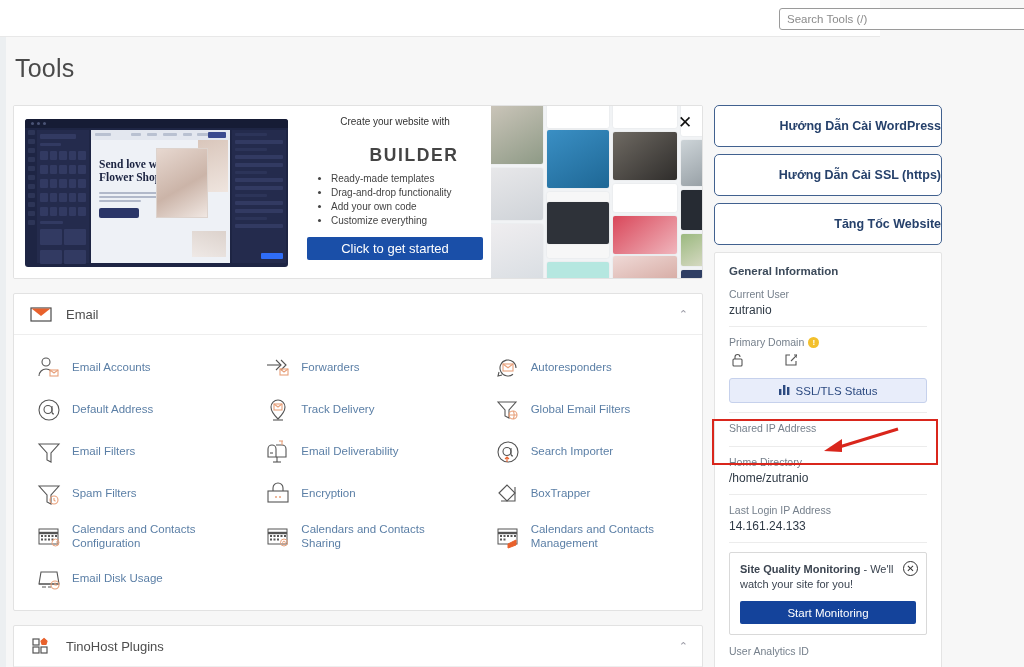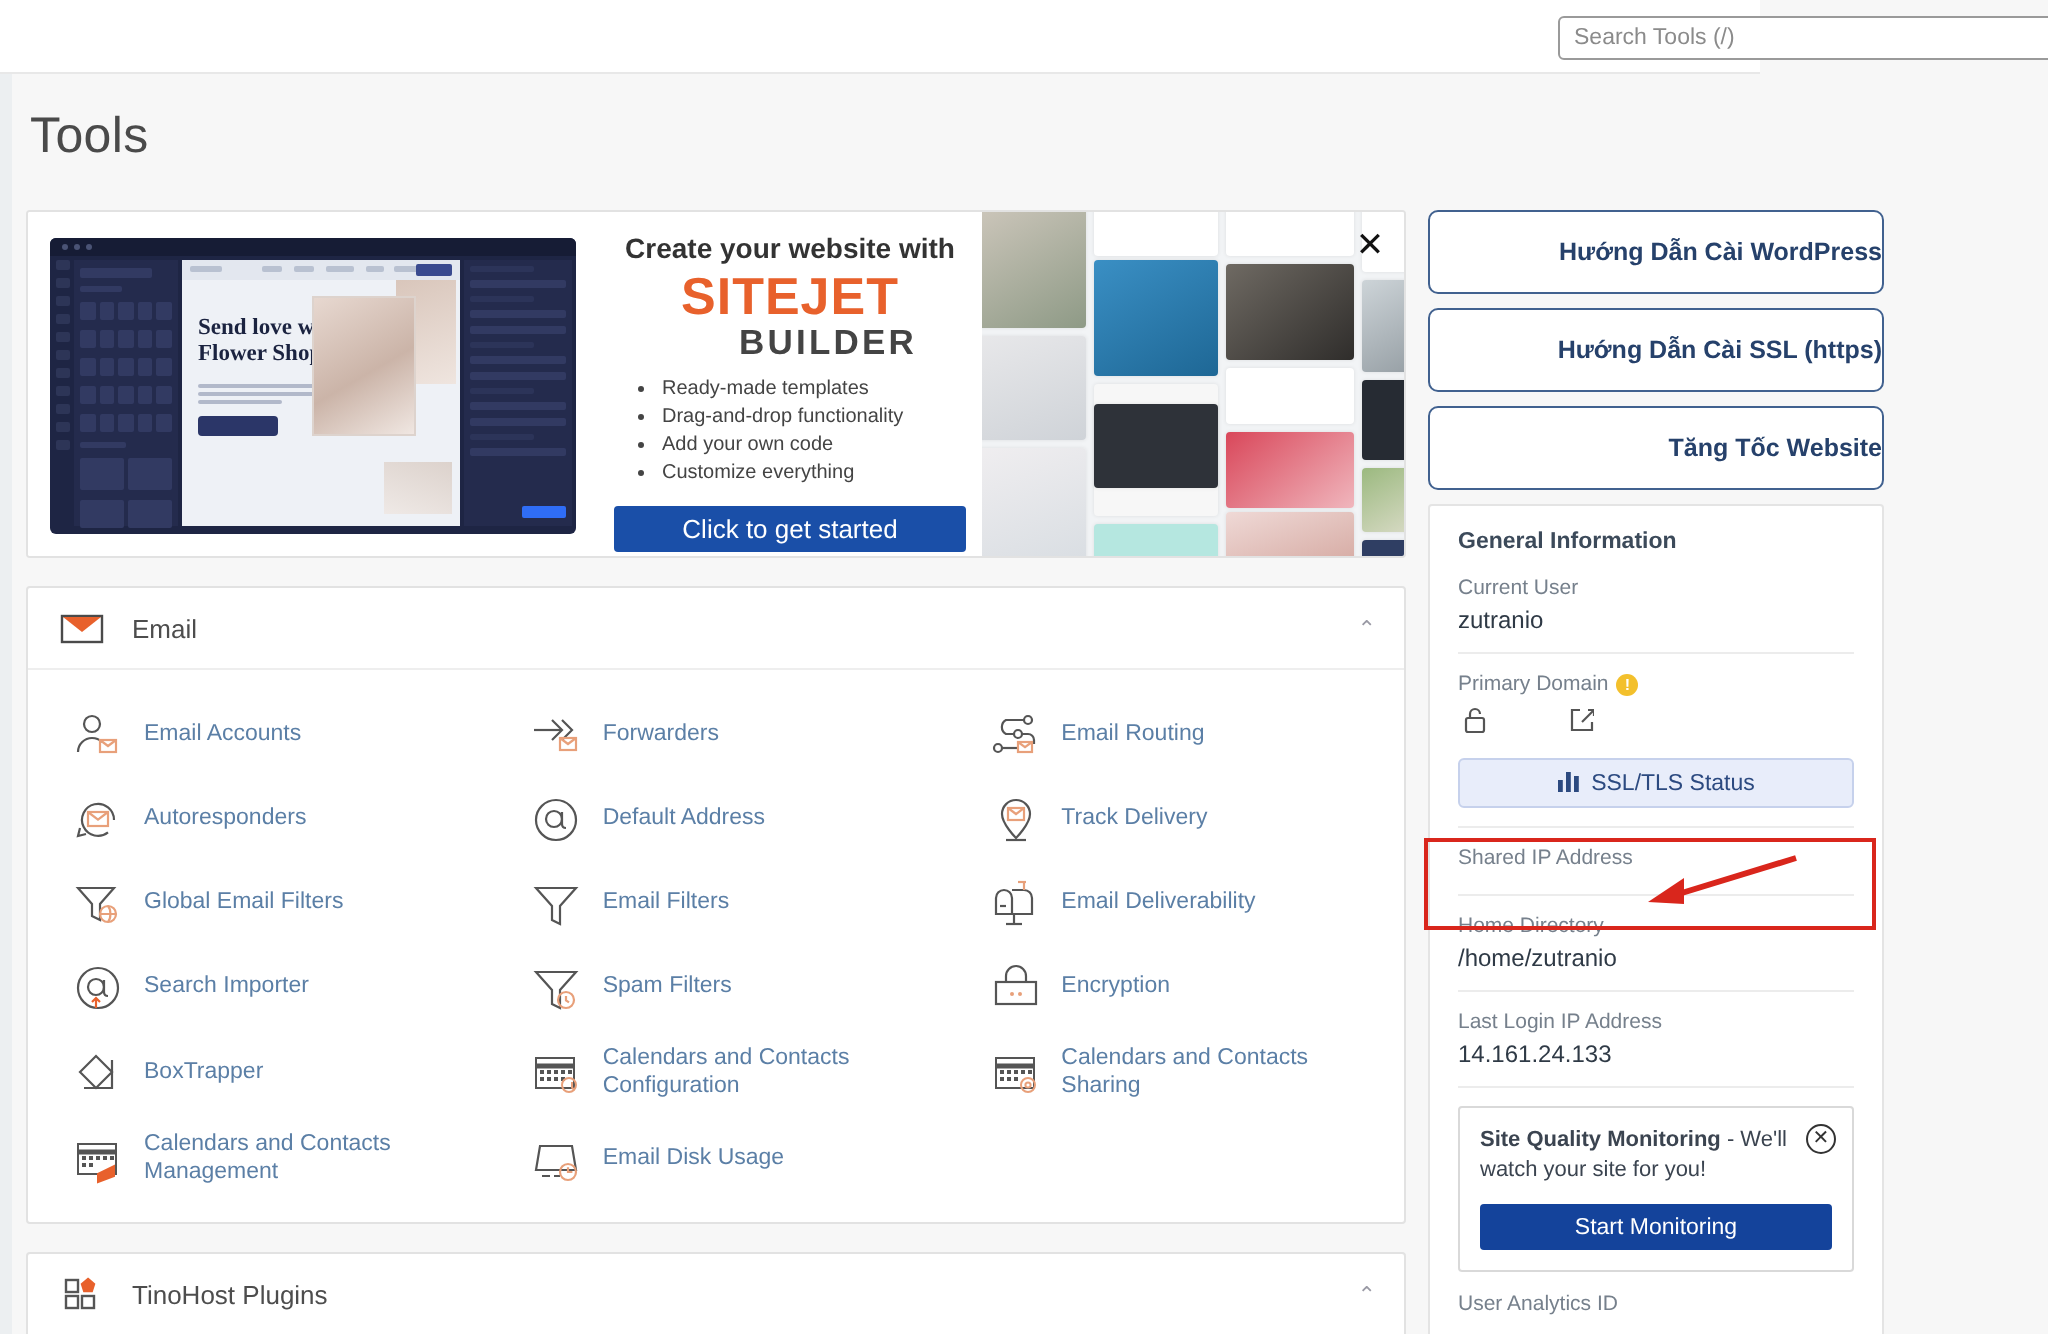--- a/index.html
+++ b/index.html
@@ -82,21 +82,21 @@
   .em-photo3 { position:absolute; right:4px; bottom:6px; width:34px; height:26px;
     background:linear-gradient(20deg,#efe9e6,#dcd2cc); }
   .em-rightpanel { position:absolute; right:2px; top:11px; width:54px; bottom:4px; background:#242b4d; }
   .em-rightpanel .rp-bar { height:4px; margin:4px 3px; background:#323a62; border-radius:1px;}
   .em-rightpanel .rp-lab { height:3px; margin:3px 3px; width:60%; background:#2c3459; border-radius:1px;}
   .em-rightpanel .rp-btn { position:absolute; right:3px; bottom:4px; width:22px; height:6px; background:#2f6df6; border-radius:1px;}
 
   .banner-mid {
     width: 192px; flex: none; padding: 10px 4px 8px 4px; text-align: center;
   }
-  .bm-kicker { font-size: 14px; font-weight: 700; color: #333; margin-bottom: 2px; }
+  .bm-kicker { font-size: 10px; font-weight: 400; color: #333; margin-bottom: 19px; }
   .bm-logo {
     font-size: 26px; font-weight: 700; color: #e8612c; letter-spacing: .5px; line-height: 28px;
   }
   .bm-logo2 {
     font-size: 17.5px; font-weight: 700; color: #444; letter-spacing: 1.6px;
     line-height: 19px; margin-left: 38px;
   }
   .bm-list { text-align: left; margin: 7px 0 0 18px; }
   .bm-list li { font-size: 10px; color: #444; line-height: 14px; list-style: disc; margin-left: 10px;}
   .bm-cta {
@@ -312,21 +312,20 @@
               <div class="rp-bar"></div>
             <div class="rp-lab"></div>
               <div class="rp-bar"></div>
             <div class="rp-btn"></div>
           </div>
         </div>
       </div>
 
       <div class="banner-mid">
         <div class="bm-kicker">Create your website with</div>
-        <div class="bm-logo">SITEJET</div>
         <div class="bm-logo2">BUILDER</div>
         <ul class="bm-list">
           <li>Ready-made templates</li>
           <li>Drag-and-drop functionality</li>
           <li>Add your own code</li>
           <li>Customize everything</li>
         </ul>
         <button class="bm-cta">Click to get started</button>
       </div>
 
@@ -385,35 +384,20 @@
               <path d="M2 10h14"></path>
                 <path d="M11 5l5 5-5 5"></path>
                 <path d="M16 5l5 5-5 5"></path>
               <rect x="15" y="14" width="8" height="6" stroke="#e8a07a"></rect>
                 <path d="M15 14l4 3 4-3" stroke="#e8a07a"></path>
             </svg>
           </span>
           <span class="tile-label">Forwarders</span>
         </div>
 
-        <div class="tile">
-          <span class="ico">
-            <svg width="26" height="26" viewBox="0 0 26 26" fill="none" stroke="#555" stroke-width="1.1">
-              <circle cx="19" cy="5" r="2"></circle>
-                <circle cx="14" cy="12" r="2"></circle>
-                <circle cx="4" cy="19" r="2"></circle>
-              <path d="M17 5H8a4 4 0 000 7h4"></path>
-                <path d="M16 12h3a3 3 0 013 3v2"></path>
-                <path d="M6 19h8"></path>
-              <rect x="14" y="16" width="7" height="5" stroke="#e8a07a"></rect>
-                <path d="M14 16l3.5 2.6L21 16" stroke="#e8a07a"></path>
-            </svg>
-          </span>
-          <span class="tile-label">Email Routing</span>
-        </div>
 
         <div class="tile">
           <span class="ico">
             <svg width="26" height="26" viewBox="0 0 26 26" fill="none" stroke="#555" stroke-width="1.1">
               <path d="M21 13a8 8 0 10-3 6.2"></path>
                 <path d="M4 17l-1 4 4-1"></path>
               <rect x="8" y="9" width="10" height="7" stroke="#e8a07a"></rect>
                 <path d="M8 9l5 3.8L18 9" stroke="#e8a07a"></path>
             </svg>
           </span>

